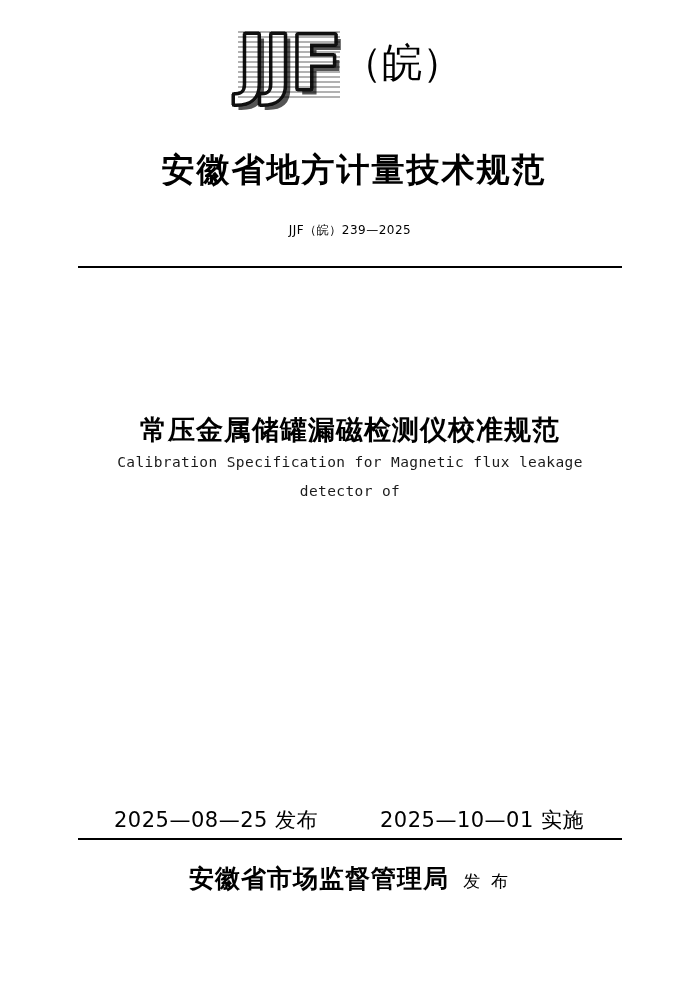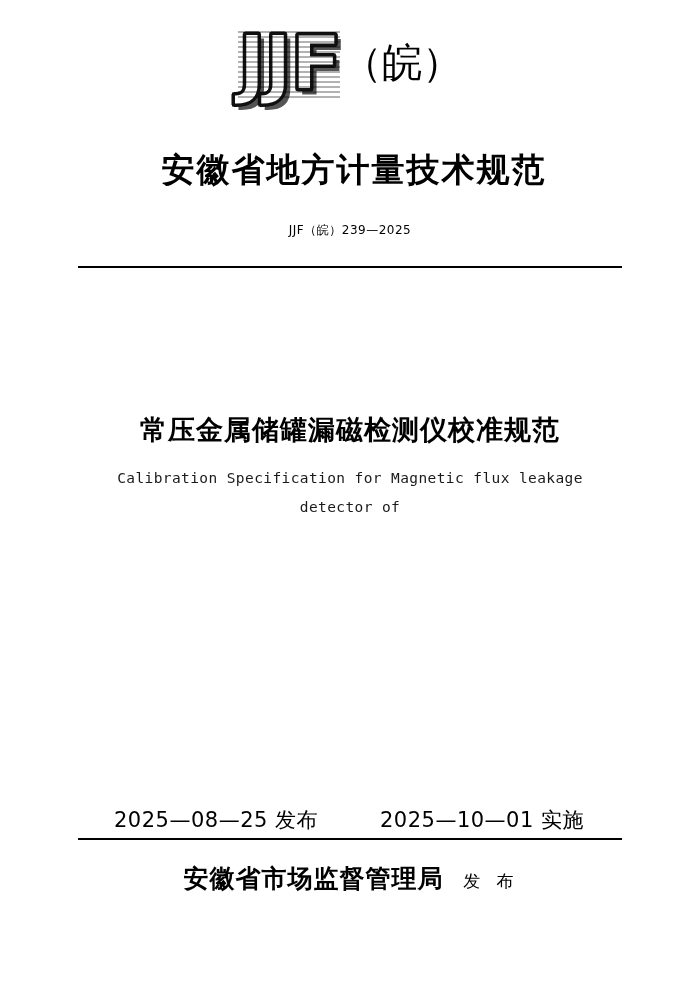--- a/index.html
+++ b/index.html
@@ -110,21 +110,21 @@
     left: 0;
     width: 700px;
     text-align: center;
     font-family: "DejaVu Sans", sans-serif;
     font-weight: bold;
     font-size: 27px;
     letter-spacing: 1px;
   }
   .spec-title-en {
     position: absolute;
-    top: 464px;
+    top: 448px;
     left: 90px;
     width: 520px;
     text-align: center;
     font-family: "DejaVu Sans Mono", monospace;
     font-size: 14.5px;
     line-height: 2.0;
     letter-spacing: 0.4px;
     color: #1a1a1a;
   }
 
@@ -143,21 +143,21 @@
   .dates .date-left { padding-left: 36px; }
   .dates .date-right { padding-right: 38px; }
 
   
   .issuer {
     position: absolute;
     top: 862px;
     left: 0;
     width: 700px;
     text-align: center;
-    font-family: Liberation Mono, monospace;
+    font-family: Liberation Sans, sans-serif;
   }
   .issuer .org {
     font-weight: bold;
     font-size: 25px;
     letter-spacing: 1px;
   }
   .issuer .publish {
     font-size: 17px;
     letter-spacing: 3px;
     margin-left: 10px;

